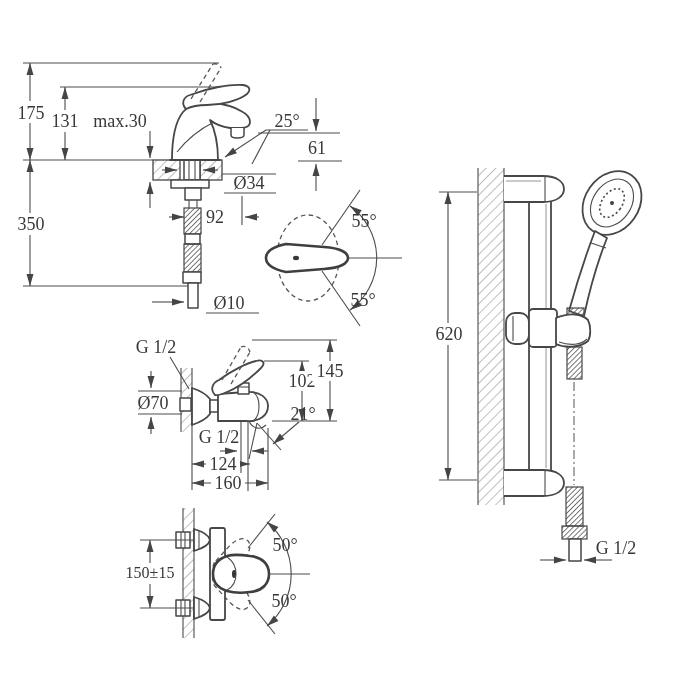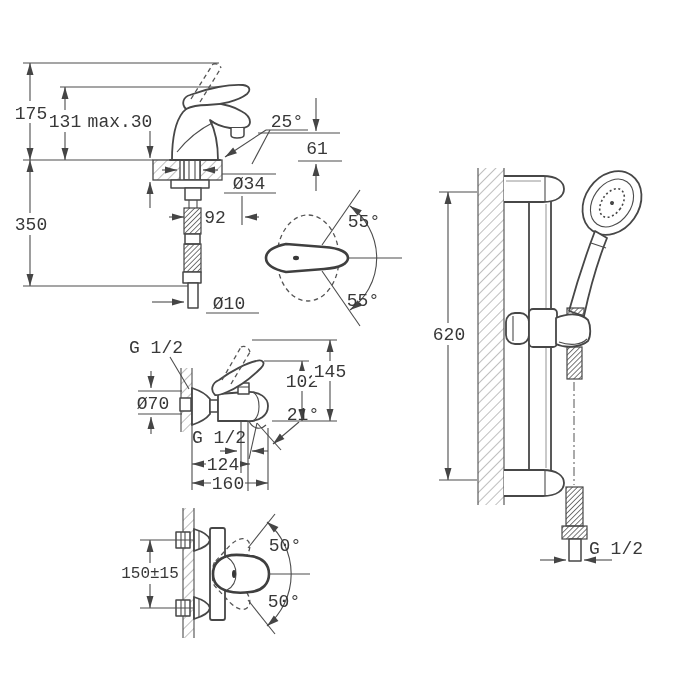--- a/index.html
+++ b/index.html
@@ -1,17 +1,17 @@
 <!DOCTYPE html>
 <html><head>
 <meta charset="utf-8">
 <style>
   html,body{margin:0;padding:0;background:#ffffff;}
   .stage{width:700px;height:700px;background:#bef264;position:relative;overflow:hidden;
-         font-family:Liberation Mono, monospace;}
+         font-family:Liberation Serif, serif;}
   svg{display:block;}
   .thin{stroke:#4c4c4c;stroke-width:1.1;fill:none;}
   .xthin{stroke:#7a7a7a;stroke-width:.8;fill:none;}
   .obj{stroke:#474747;stroke-width:1.8;fill:none;stroke-linecap:round;stroke-linejoin:round;}
   .objf{stroke:#474747;stroke-width:1.8;fill:#ffffff;stroke-linejoin:round;}
   .objf2{stroke:#474747;stroke-width:1.5;fill:#ffffff;stroke-linejoin:round;}
   .thk{stroke:#3f3f3f;stroke-width:2.6;fill:#ffffff;stroke-linejoin:round;}
   .dash{stroke:#555555;stroke-width:1.3;fill:none;stroke-dasharray:4.5 3.5;}
   .cl{stroke:#555555;stroke-width:1;fill:none;stroke-dasharray:9 3 2 3;}
   .braidbox{stroke:#474747;stroke-width:1.2;}

